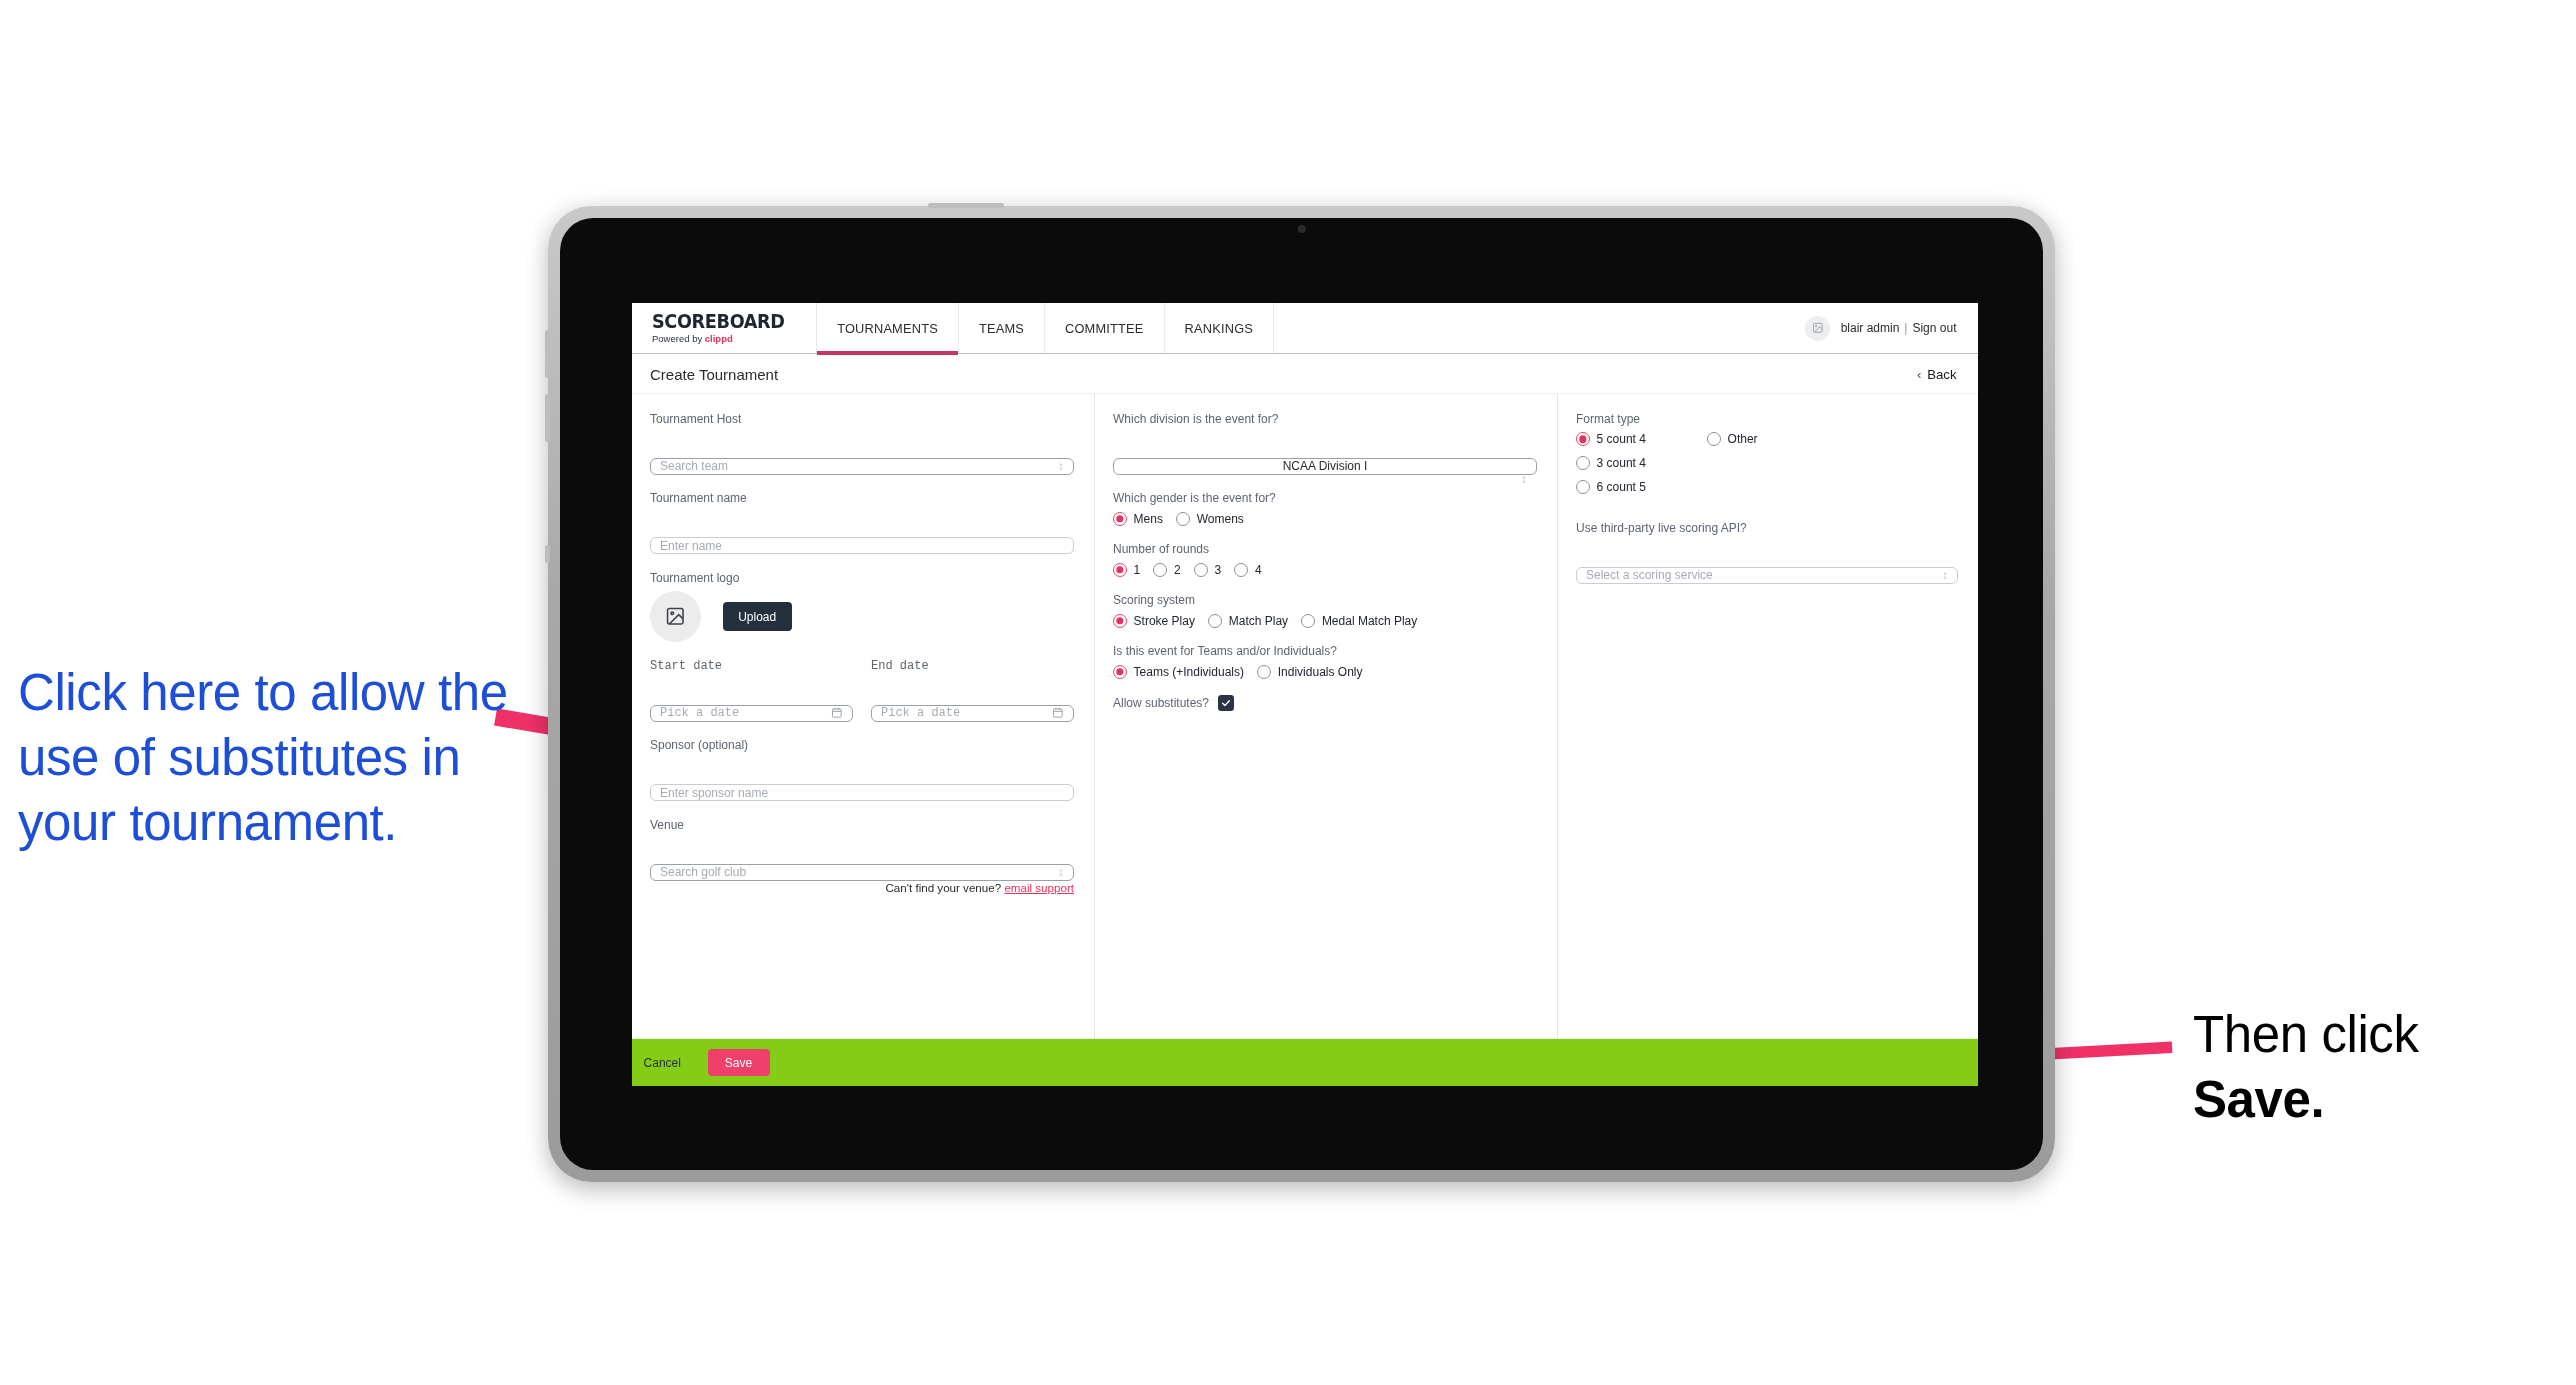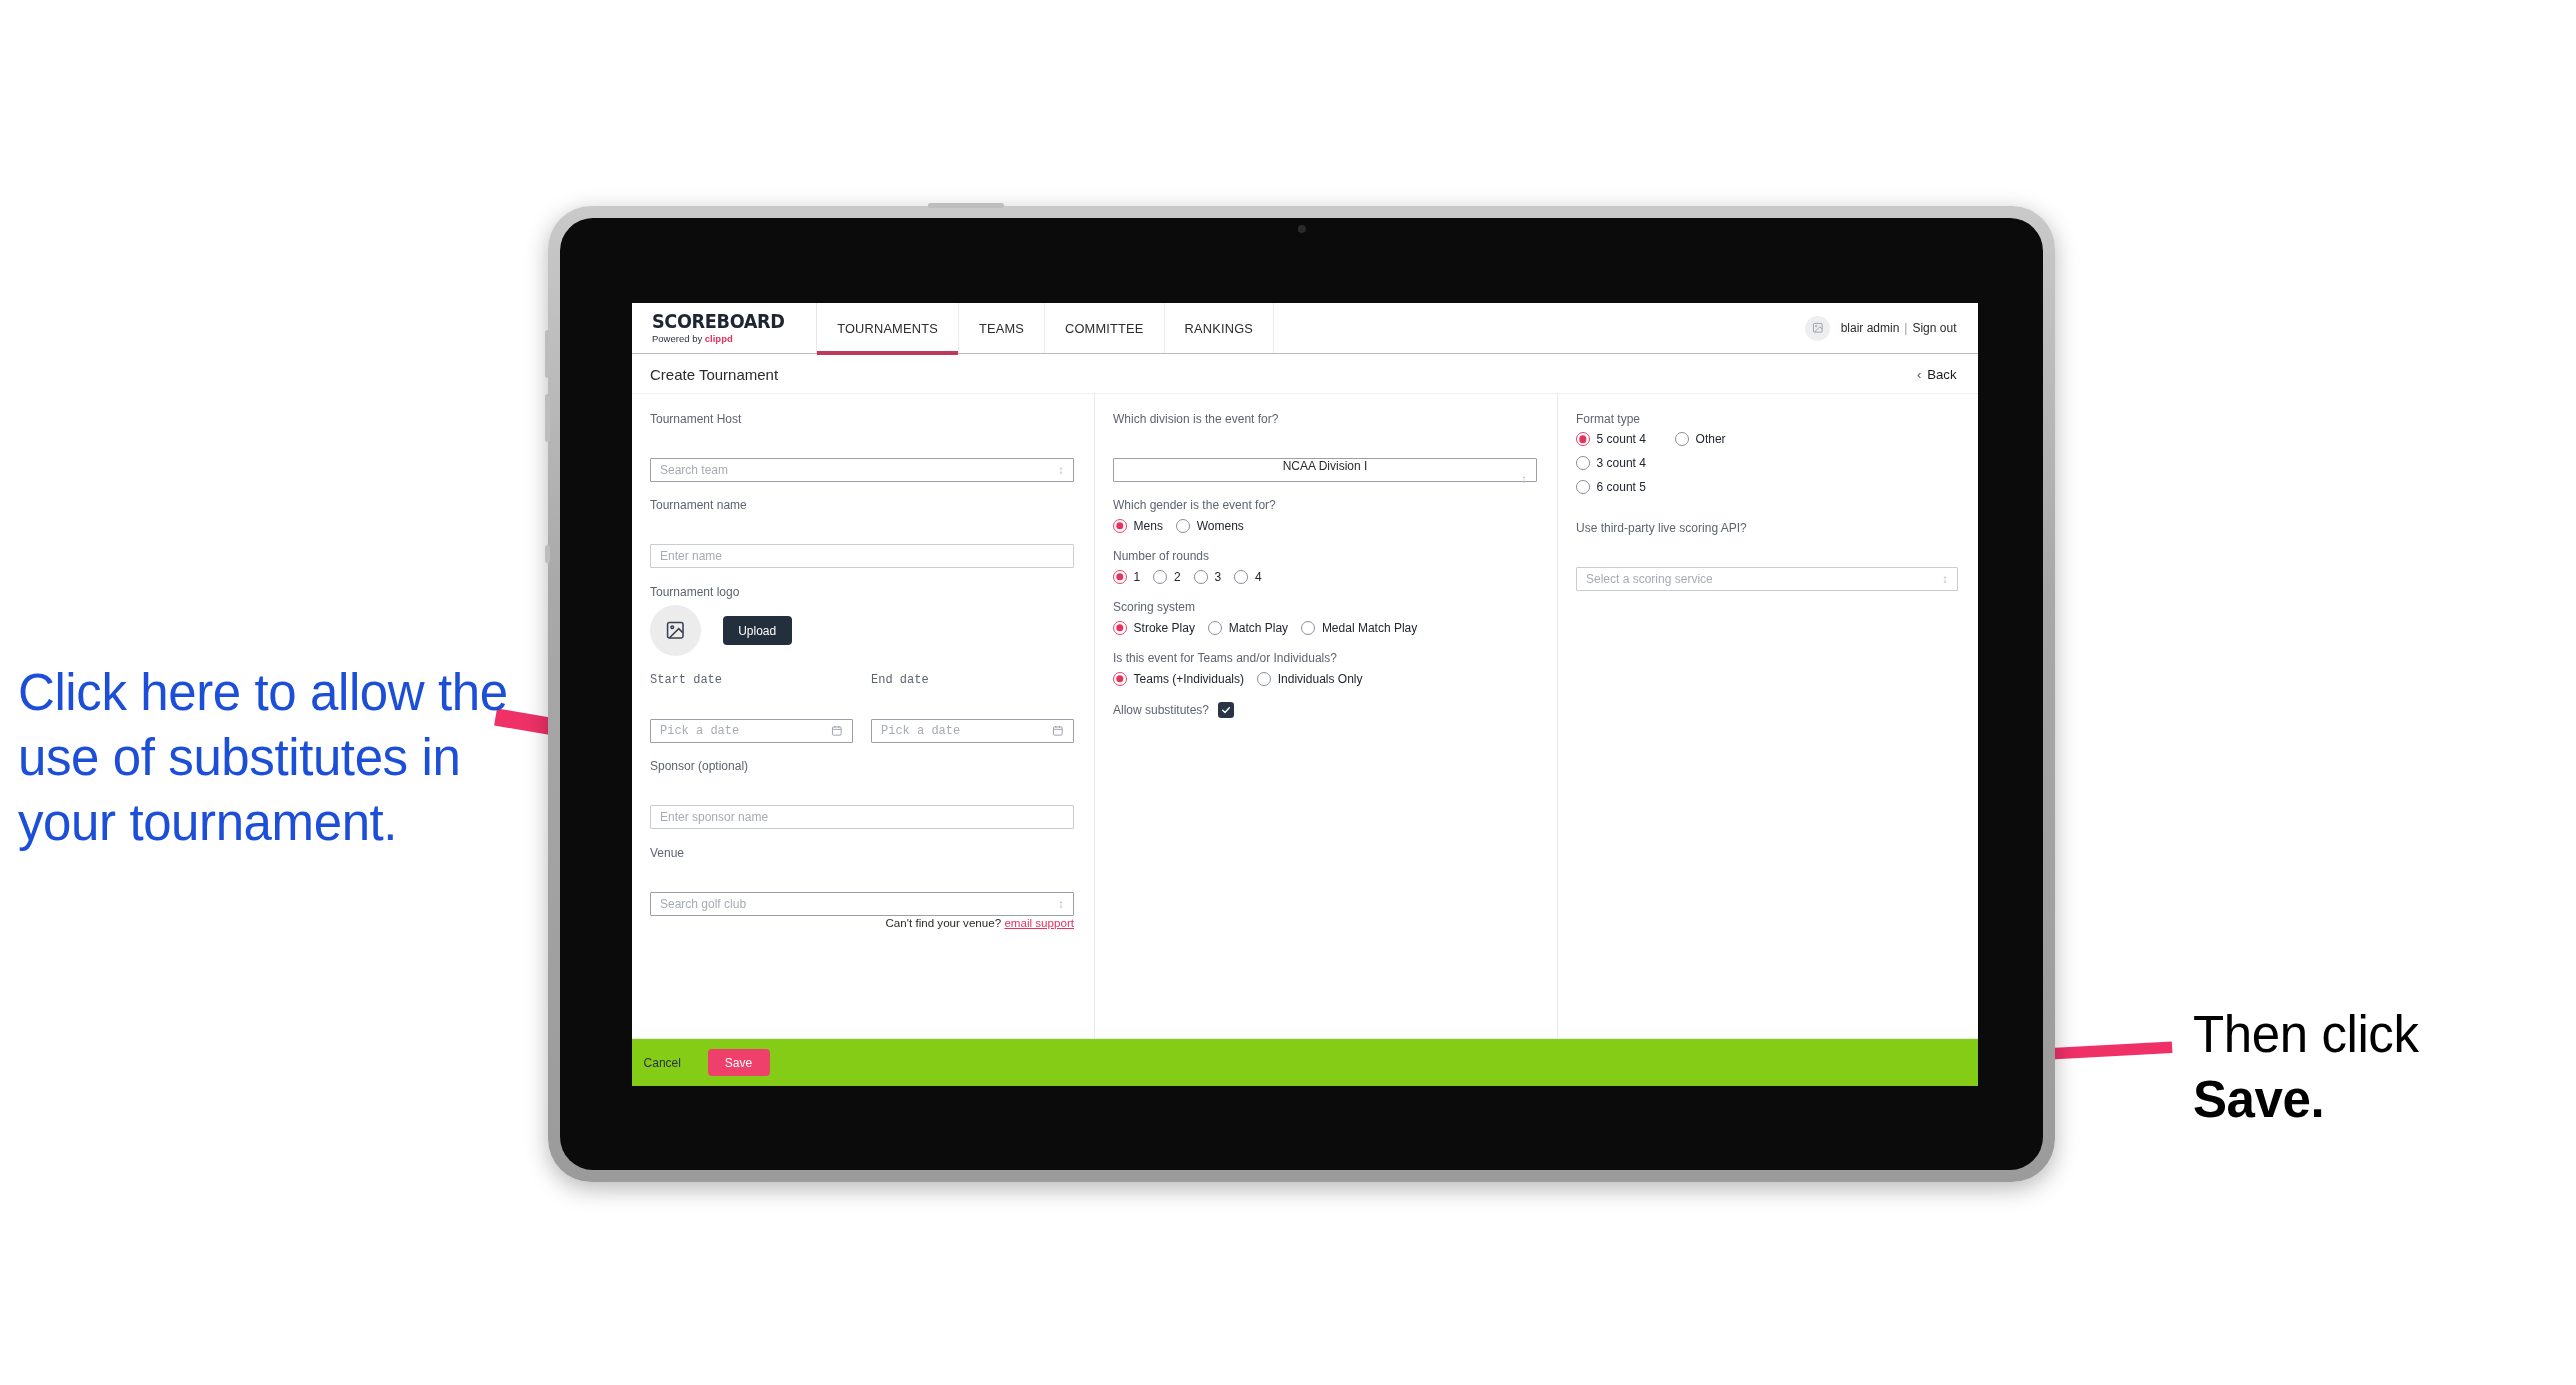--- a/index.html
+++ b/index.html
@@ -170,23 +170,23 @@
 
   .fld-label {
     font-size: 12px;
     color: #5d6470;
     margin-bottom: 6.6px;
   }
   .gap { height: 16.5px; }
 
   .inp {
     width: 100%;
-    height: 24px;
+    height: 17px;
     border: 0.8px solid #9aa0a8;
-    border-radius: 1px;
+    border-radius: 6px;
     display: flex; align-items: center;
     padding: 0 9px;
     font-size: 12px;
     color: #a6abb3;
     background: #fff;
     cursor: text;
     position: relative;
     margin-top: 32px;
   }
   .inp.light-border { border-color: #c9ccd2; }
@@ -242,21 +242,21 @@
   .check-row { display: flex; align-items: center; gap: 9px; }
   .checkbox {
     width: 15.7px; height: 15.7px;
     border-radius: 3.3px;
     background: #2b3445;
     display: flex; align-items: center; justify-content: center;
     cursor: pointer;
     flex: 0 0 auto;
   }
 
-  .fmt-grid { display: flex; }
+  .fmt-grid { display: flex; gap: 32px; }
   .fmt-col-a { width: 99px; }
   .fmt-col-b { flex: 1; }
   .fmt-item { margin-bottom: 10px; }
 
   
   .form-footer {
     flex: 0 0 auto;
     height: 48px;
     border-top: 0.8px solid #ececec;
     display: flex; align-items: center; 

